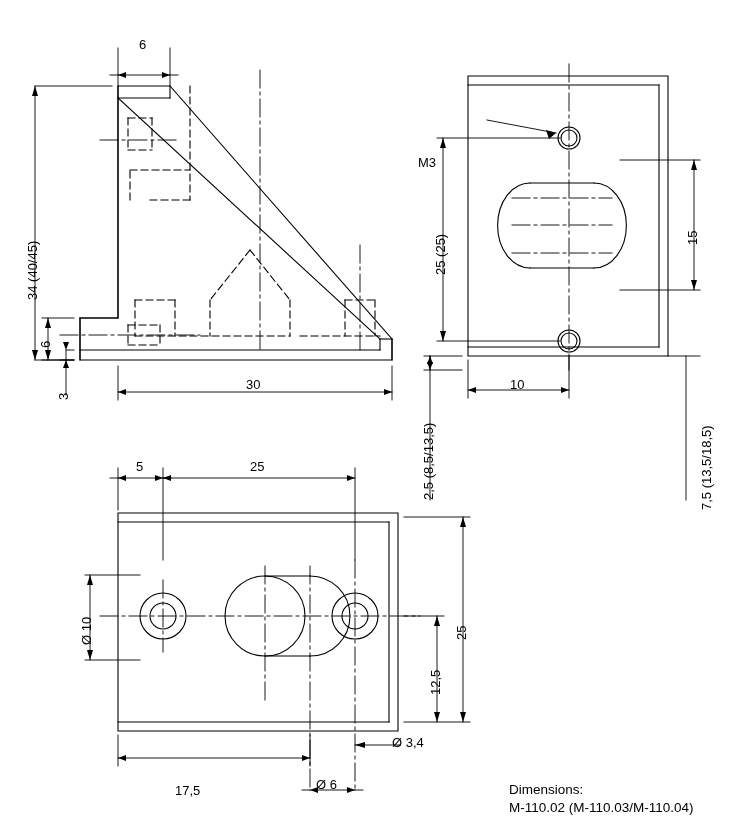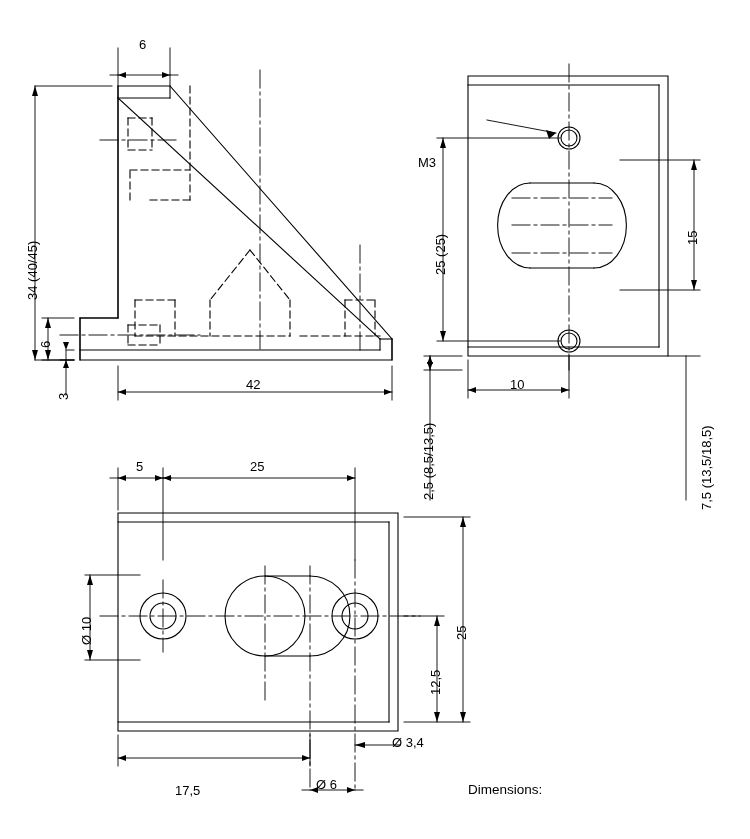--- a/index.html
+++ b/index.html
@@ -22,20 +22,21 @@
     line-height:1;
   }
   .lbl.rot{transform-origin:0 0;transform:rotate(-90deg);}
   .caption{
     position:absolute;
     font-family:"Liberation Sans", sans-serif;
     font-size:13.5px;
     color:#000;
     white-space:nowrap;
     line-height:1.25;
+    margin-left:41px;
   }
 </style>
 </head>
 <body>
 
 <div id="sheet">
 
   <svg width="750" height="839" viewBox="0 0 750 839">
     <g fill="none" stroke="#000000" stroke-width="1.1" stroke-linecap="square">
 
@@ -266,33 +267,34 @@
         <polygon points="355,745 365,742 365,748"></polygon>
       </g>
 
     </g>
   </svg>
 
   <div class="lbl" style="left:139px;top:38px;">6</div>
   <div class="lbl rot" style="left:26px;top:300px;">34 (40/45)</div>
   <div class="lbl rot" style="left:39px;top:348px;">6</div>
   <div class="lbl rot" style="left:57px;top:400px;">3</div>
-  <div class="lbl" style="left:246px;top:378px;">42</div>
+  <div class="lbl" style="left:246px;top:378px;">30</div>
 
   <div class="lbl" style="left:418px;top:110px;margin-top:46px;">M3</div>
   <div class="lbl rot" style="left:434px;top:275px;">25 (25)</div>
   <div class="lbl rot" style="left:686px;top:245px;">15</div>
   <div class="lbl" style="left:510px;top:378px;text-align:center;">10</div>
   <div class="lbl rot" style="left:422px;top:500px;">2,5 (8,5/13,5)</div>
   <div class="lbl rot" style="left:700px;top:510px;">7,5 (13,5/18,5)</div>
 
   <div class="lbl" style="left:136px;top:460px;">5</div>
   <div class="lbl" style="left:250px;top:460px;">25</div>
   <div class="lbl rot" style="left:80px;top:645px;">Ø 10</div>
   <div class="lbl rot" style="left:455px;top:640px;">25</div>
   <div class="lbl rot" style="left:429px;top:695px;">12,5</div>
   <div class="lbl" style="left:175px;top:784px;">17,5</div>
   <div class="lbl" style="left:316px;top:778px;">Ø 6</div>
   <div class="lbl" style="left:392px;top:736px;">Ø 3,4</div>
 
   <div class="caption" style="left:468px;top:782px;">Dimensions:</div>
+  <div class="caption" style="left:468px;top:800px;">M-110.02 (M-110.03/M-110.04)</div>
 
 </div>
 
 </body></html>

